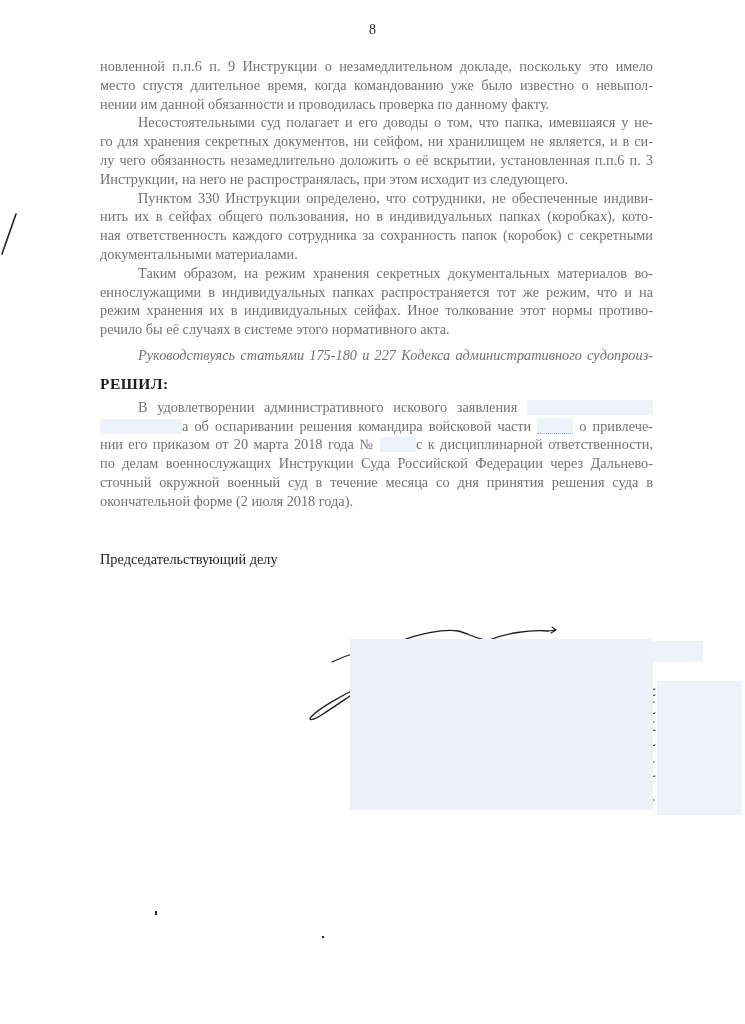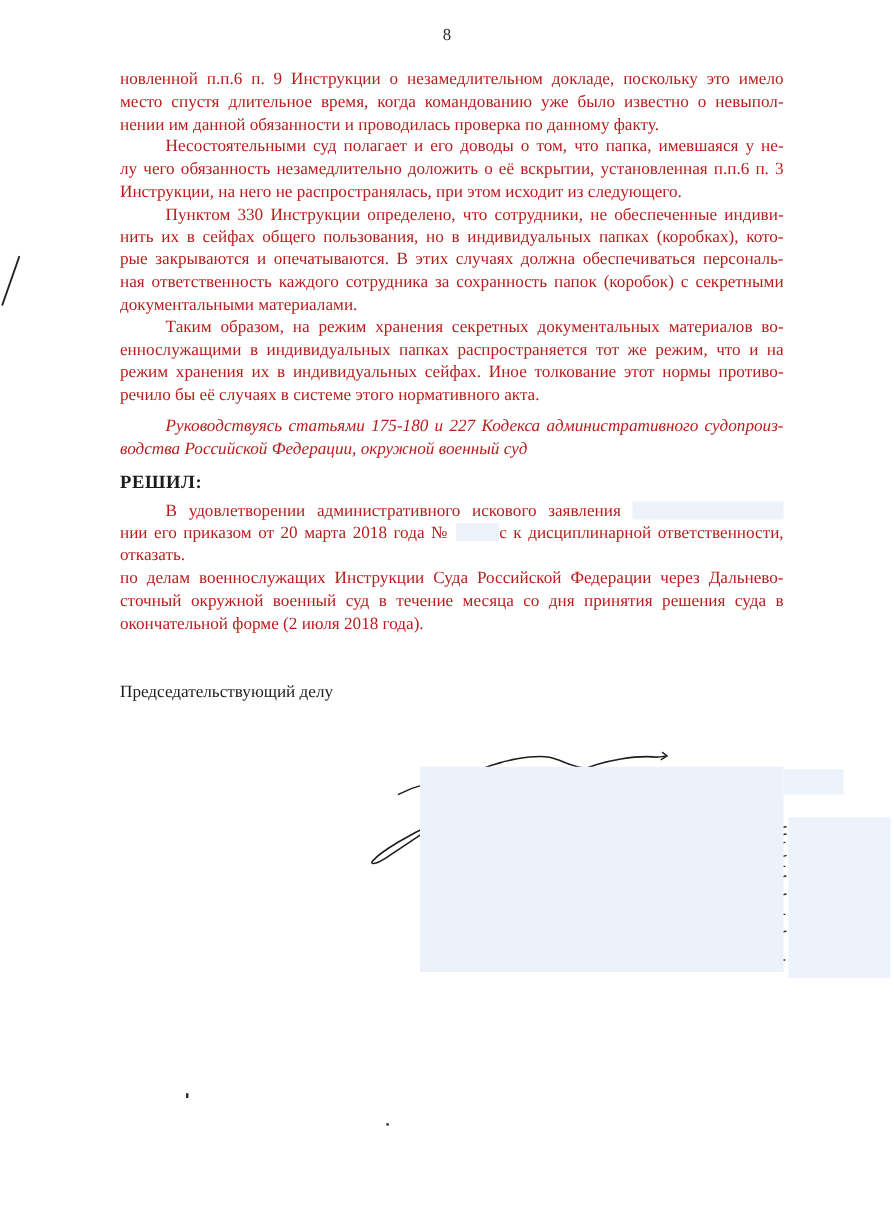--- a/index.html
+++ b/index.html
@@ -26,21 +26,21 @@
     width: 553px;
   }
   .para { margin: 0; }
   .para.space-before { margin-top: 7px; font-style: italic; }
   .line {
     font-size: 14.3px;
     line-height: 18.8px;
     text-align: justify;
     text-align-last: justify;
     white-space: normal;
-    color: #b91c1c;
+    color: #737373;
   }
   .line.indent { text-indent: 38px; }
   .line.last { text-align-last: left; }
   .resolution-heading {
     margin-top: 9px;
     margin-bottom: 5px;
     text-align: left;
     font-weight: bold;
     font-size: 15.5px;
     line-height: 19px;
@@ -81,49 +81,48 @@
 
   <div class="content">
     <div>
         <div class="para">
           <div class="line">новленной п.п.6 п. 9 Инструкции о незамедлительном докладе, поскольку это имело</div>
           <div class="line">место спустя длительное время, когда командованию уже было известно о невыпол-</div>
           <div class="line last">нении им данной обязанности и проводилась проверка по данному факту.</div>
         </div>
         <div class="para">
           <div class="line indent">Несостоятельными суд полагает и его доводы о том, что папка, имевшаяся у не-</div>
+          <div class="line">го для хранения секретных документов, ни сейфом, ни хранилищем не является, и в си-</div>
           <div class="line">лу чего обязанность незамедлительно доложить о её вскрытии, установленная п.п.6 п. 3</div>
           <div class="line last">Инструкции, на него не распространялась, при этом исходит из следующего.</div>
         </div>
         <div class="para">
           <div class="line indent">Пунктом 330 Инструкции определено, что сотрудники, не обеспеченные индиви-</div>
           <div class="line">нить их в сейфах общего пользования, но в индивидуальных папках (коробках), кото-</div>
-          <div class="line">рые закрываются и опечатываются. В этих случаях должна обеспечиваться персональ-</div>
           <div class="line">ная ответственность  каждого сотрудника за сохранность папок (коробок) с секретными</div>
           <div class="line last">документальными материалами.</div>
         </div>
         <div class="para">
           <div class="line indent">Таким образом, на режим хранения секретных документальных материалов во-</div>
           <div class="line">еннослужащими в индивидуальных папках распространяется тот же режим, что и на</div>
           <div class="line">режим хранения их в индивидуальных сейфах. Иное толкование этот нормы противо-</div>
           <div class="line last">речило бы её случаях в системе этого нормативного акта.</div>
         </div>
         <div class="para space-before">
           <div class="line indent">Руководствуясь статьями 175-180 и 227 Кодекса административного судопроиз-</div>
-          <div class="line last">водства Российской Федерации, окружной военный суд</div>
         </div>
       </div>
 
     <div class="resolution-heading">РЕШИЛ:</div>
 
     <div>
         <div class="para">
           <div class="line indent"><span>В удовлетворении административного искового заявления </span><span class="redact-inline" style="width: 126px;"></span></div>
+          <div class="line"><span class="redact-inline" style="width: 82px;"></span><span>а об оспаривании решения командира войсковой части </span><span class="redact-inline dotted" style="width: 36px;"></span><span> о привлече-</span></div>
           <div class="line"><span>нии его приказом от 20 марта 2018 года № </span><span class="redact-inline" style="width: 36px;"></span><span>с к дисциплинарной ответственности,</span></div>
-          <div class="line last"><span>отказать.</span></div>
         </div>
       </div>
 
     <div>
         <div class="para">
           <div class="line">по делам военнослужащих Инструкции Суда Российской Федерации через Дальнево-</div>
           <div class="line">сточный окружной военный суд в течение месяца со дня принятия решения суда в</div>
           <div class="line last">окончательной форме (2 июля 2018 года).</div>
         </div>
       </div>

